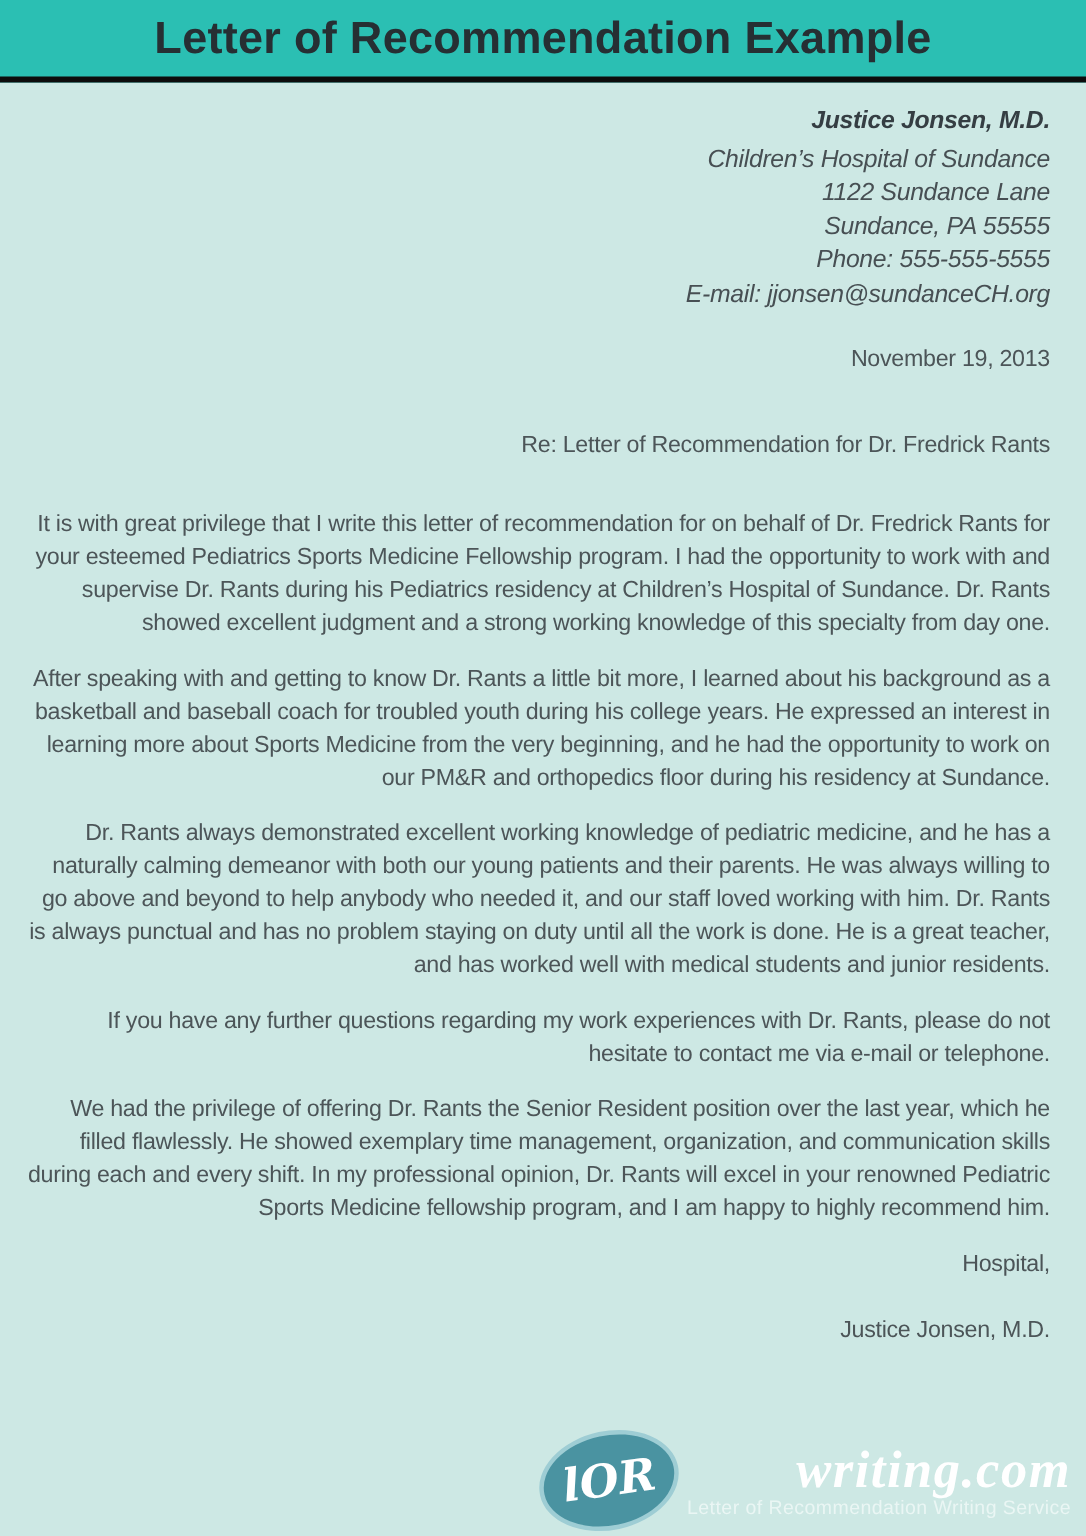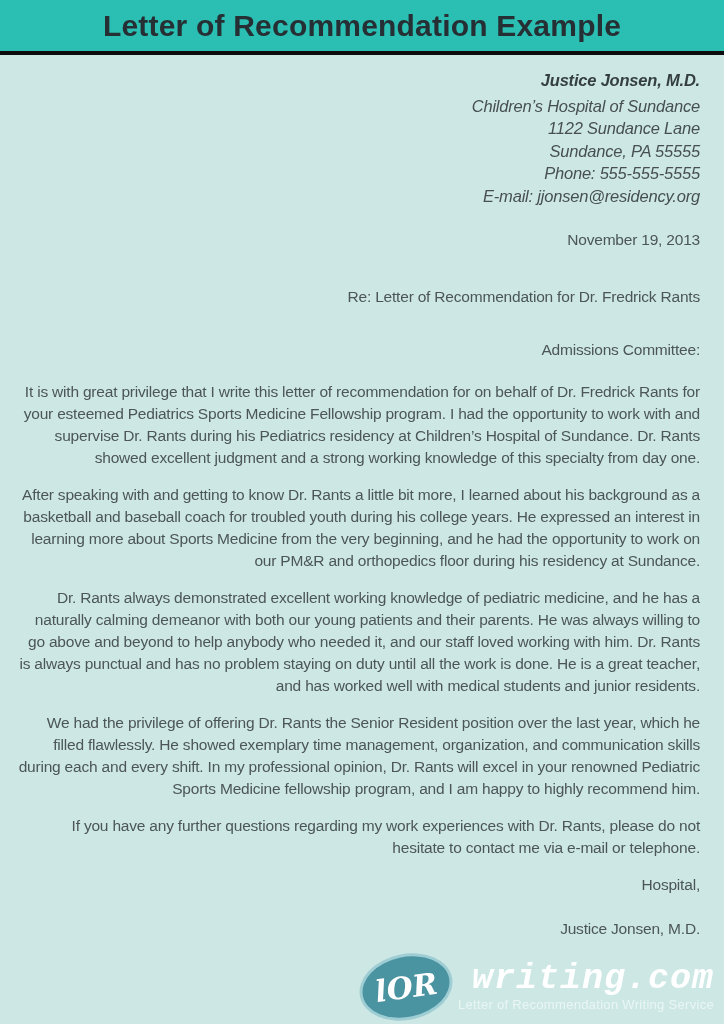--- a/index.html
+++ b/index.html
@@ -65,21 +65,21 @@
     flex: 0 0 auto;
   }
   .logo-badge span {
     font-family: "DejaVu Serif", serif;
     font-style: italic; font-weight: bold;
     font-size: 30px; color: #ffffff;
     transform: rotate(4deg);
   }
   .logo-text { margin-left: 5px; }
   .logo-brand {
-    font-family: Liberation Mono, monospace;
+    font-family: Liberation Serif, serif;
     font-style: italic; font-weight: bold;
     font-size: 35px; line-height: 33px;
     color: #ffffff;
     letter-spacing: 1px;
   }
   .logo-tagline {
     font-size: 13px;
     color: #eaf6f4;
     letter-spacing: 0.3px;
     margin-top: 1px;
@@ -95,34 +95,33 @@
   </header>
 
   <div class="letter">
 
     <div class="sender">
       <div class="sender-name">Justice Jonsen, M.D.</div>
       <div>Children’s Hospital of Sundance</div>
       <div>1122 Sundance Lane</div>
       <div>Sundance, PA 55555</div>
       <div>Phone: 555-555-5555</div>
-      <div>E-mail: jjonsen@residency.org</div>
+      <div>E-mail: jjonsen@sundanceCH.org</div>
     </div>
 
     <div class="date-line">November 19, 2013</div>
 
     <div class="subject-line">Re: Letter of Recommendation for Dr. Fredrick Rants</div>
 
-    <div class="salutation">Admissions Committee:</div>
 
     <p class="para">It is with great privilege that I write this letter of recommendation for on behalf of Dr. Fredrick Rants for your esteemed Pediatrics Sports Medicine Fellowship program. I had the opportunity to work with and supervise Dr. Rants during his Pediatrics residency at Children’s Hospital of Sundance. Dr. Rants showed excellent judgment and a strong working knowledge of this specialty from day one.</p>
     <p class="para">After speaking with and getting to know Dr. Rants a little bit more, I learned about his background as a basketball and baseball coach for troubled youth during his college years. He expressed an interest in learning more about Sports Medicine from the very beginning, and he had the opportunity to work on our PM&amp;R and orthopedics floor during his residency at Sundance.</p>
     <p class="para">Dr. Rants always demonstrated excellent working knowledge of pediatric medicine, and he has a naturally calming demeanor with both our young patients and their parents. He was always willing to go above and beyond to help anybody who needed it, and our staff loved working with him. Dr. Rants is always punctual and has no problem staying on duty until all the work is done. He is a great teacher, and has worked well with medical students and junior residents.</p>
+    <p class="para">If you have any further questions regarding my work experiences with Dr. Rants, please do not hesitate to contact me via e-mail or telephone.</p>
     <p class="para">We had the privilege of offering Dr. Rants the Senior Resident position over the last year, which he filled flawlessly. He showed exemplary time management, organization, and communication skills during each and every shift. In my professional opinion, Dr. Rants will excel in your renowned Pediatric Sports Medicine fellowship program, and I am happy to highly recommend him.</p>
-    <p class="para">If you have any further questions regarding my work experiences with Dr. Rants, please do not hesitate to contact me via e-mail or telephone.</p>
 
     <div class="closing">Hospital,</div>
 
     <div class="signature">Justice Jonsen, M.D.</div>
 
   </div>
 
   <div class="logo">
     <div class="logo-badge">
       <span>lOR</span>

